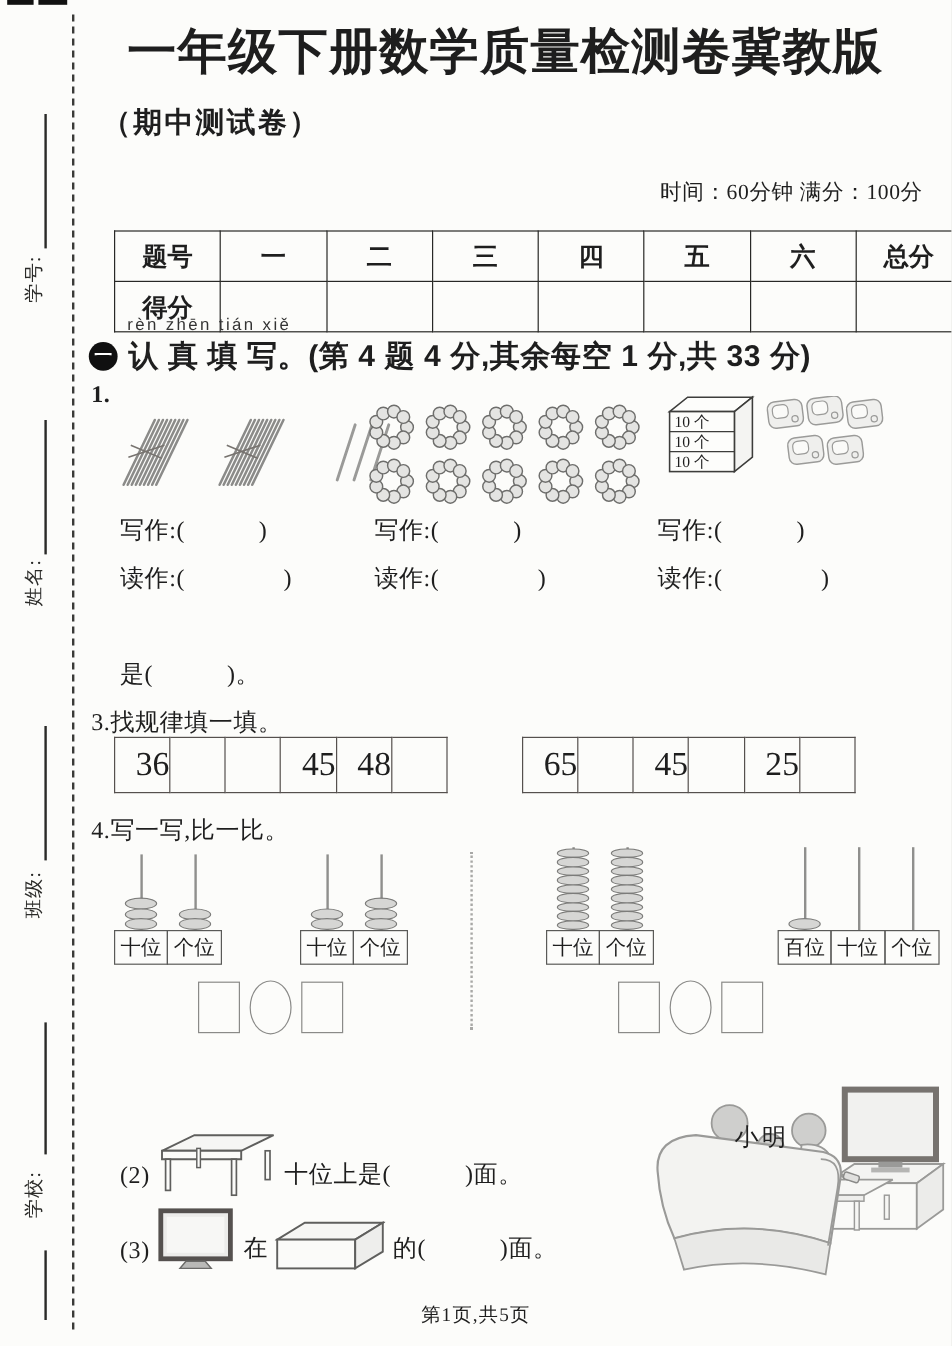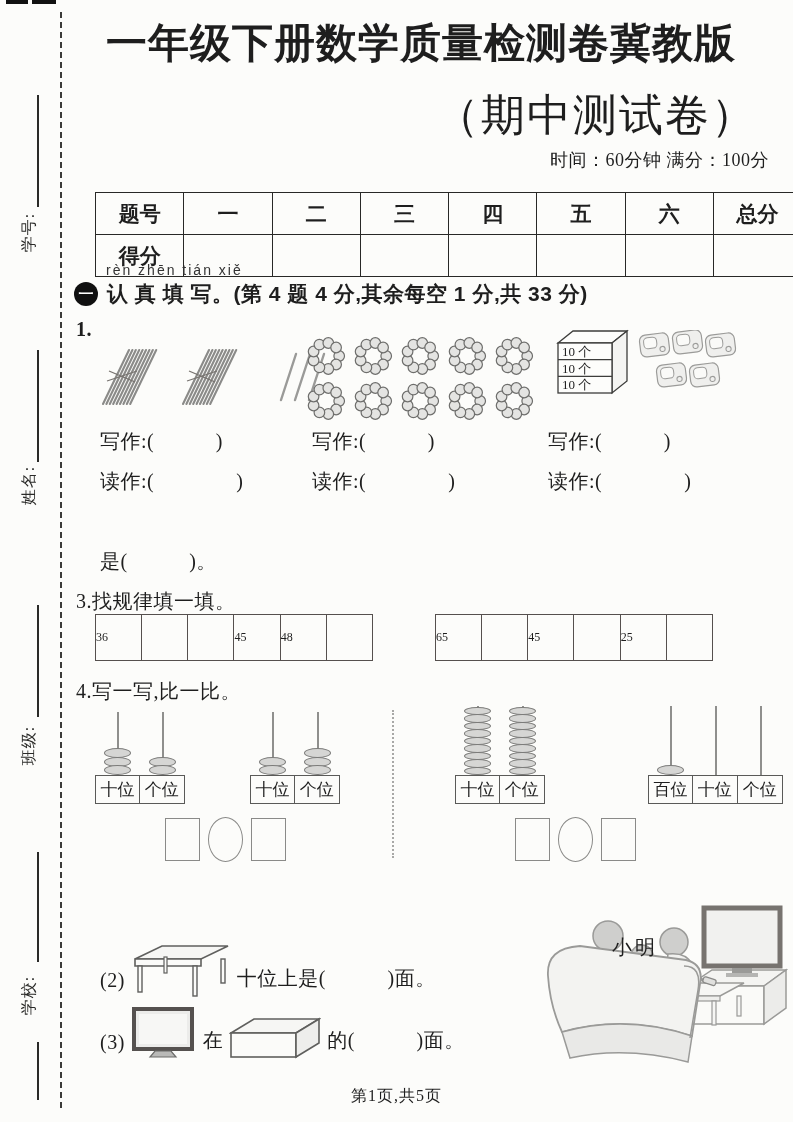--- a/index.html
+++ b/index.html
@@ -5,36 +5,36 @@
   html,body{margin:0;padding:0;background:#e9e9e7}
   .page{position:relative;width:793px;height:1122px;background:#fcfcfa;overflow:hidden;
         font-family:"Liberation Serif","DejaVu Serif",serif;color:#1e1e1e;margin:0 auto}
   .cropmark{position:absolute;top:0;height:4px;background:#111}
   .cutline{position:absolute;left:60px;top:12px;height:1096px;width:0;border-left:2px dashed #3a3a38}
   .sb-line{position:absolute;left:37px;width:0;border-left:2px solid #2a2a28}
   .sb-label{position:absolute;left:0;width:58px;text-align:center;transform:rotate(-90deg);
             font-size:16px;letter-spacing:1px;color:#2a2a28;white-space:nowrap}
   .title{position:absolute;left:85px;top:16px;width:672px;margin:0;text-align:center;
          font-size:41px;font-weight:bold;letter-spacing:1px}
-  .subtitle{position:absolute;left:85px;top:86px;width:672px;text-align:right;
-            font-size:44px;font-weight:400;letter-spacing:2px}
+  .subtitle{position:absolute;left:85px;top:86px;width:672px;text-align:left;
+            font-size:24px;font-weight:700;letter-spacing:2px}
   .meta{position:absolute;right:24px;top:148px;font-size:18px;letter-spacing:.5px}
   .score-table{position:absolute;left:95px;top:192px;width:707px;border-collapse:collapse;table-layout:fixed}
   .score-table td{border:1.6px solid #282826;height:41px;text-align:center;font-size:21px;font-weight:bold;padding:0}
   .pinyin{position:absolute;left:106px;top:262px;font-size:14px;color:#333;
           font-family:"Liberation Sans","DejaVu Sans",sans-serif;letter-spacing:2px}
   .section-head{position:absolute;left:74px;top:280px;display:flex;align-items:center;gap:9px;
                 font-family:"Liberation Sans","DejaVu Sans",sans-serif}
   .badge{width:24px;height:24px;border-radius:50%;background:#101010;color:#fff;display:flex;
          align-items:center;justify-content:center;font-size:15px;font-weight:bold;flex:0 0 auto}
-  .sh-text{font-size:21px;font-weight:bold;letter-spacing:.5px}
+  .sh-text{font-size:25px;font-weight:bold;letter-spacing:.5px}
   .qtext{position:absolute;font-size:20px;letter-spacing:.5px;white-space:nowrap}
   .fig{position:absolute}
   .seq-table{position:absolute;width:278px;border-collapse:collapse;table-layout:fixed}
-  .seq-table td{border:1.4px solid #55504e;height:45px;text-align:left;font-size:12px;padding:0}
+  .seq-table td{border:1.4px solid #55504e;height:45px;text-align:right;font-size:28px;padding:0}
   .divider-dotted{position:absolute;left:392px;top:710px;height:148px;width:0;border-left:2px dotted #a8a8a6}
   .abacus{position:absolute;display:flex}
   .ab-col{width:45px;display:flex;flex-direction:column}
   .ab-stack{flex:1;position:relative;display:flex;flex-direction:column;justify-content:flex-end;align-items:center}
   .ab-rod{position:absolute;bottom:0;left:calc(50% - 1px);width:2px;height:100%;background:#8f8f8d}
   .ab-bead{width:25px;height:8px;border-radius:50%;background:#d6d6d4;border:1px solid #7c7c7a;
            margin-top:-1.5px;position:relative;z-index:1}
   .ab-label{height:27px;border:1.4px solid #5a5a58;margin-left:-1.4px;display:flex;align-items:center;
             justify-content:center;font-size:17px}
   .ab-col:first-child .ab-label{margin-left:0}

